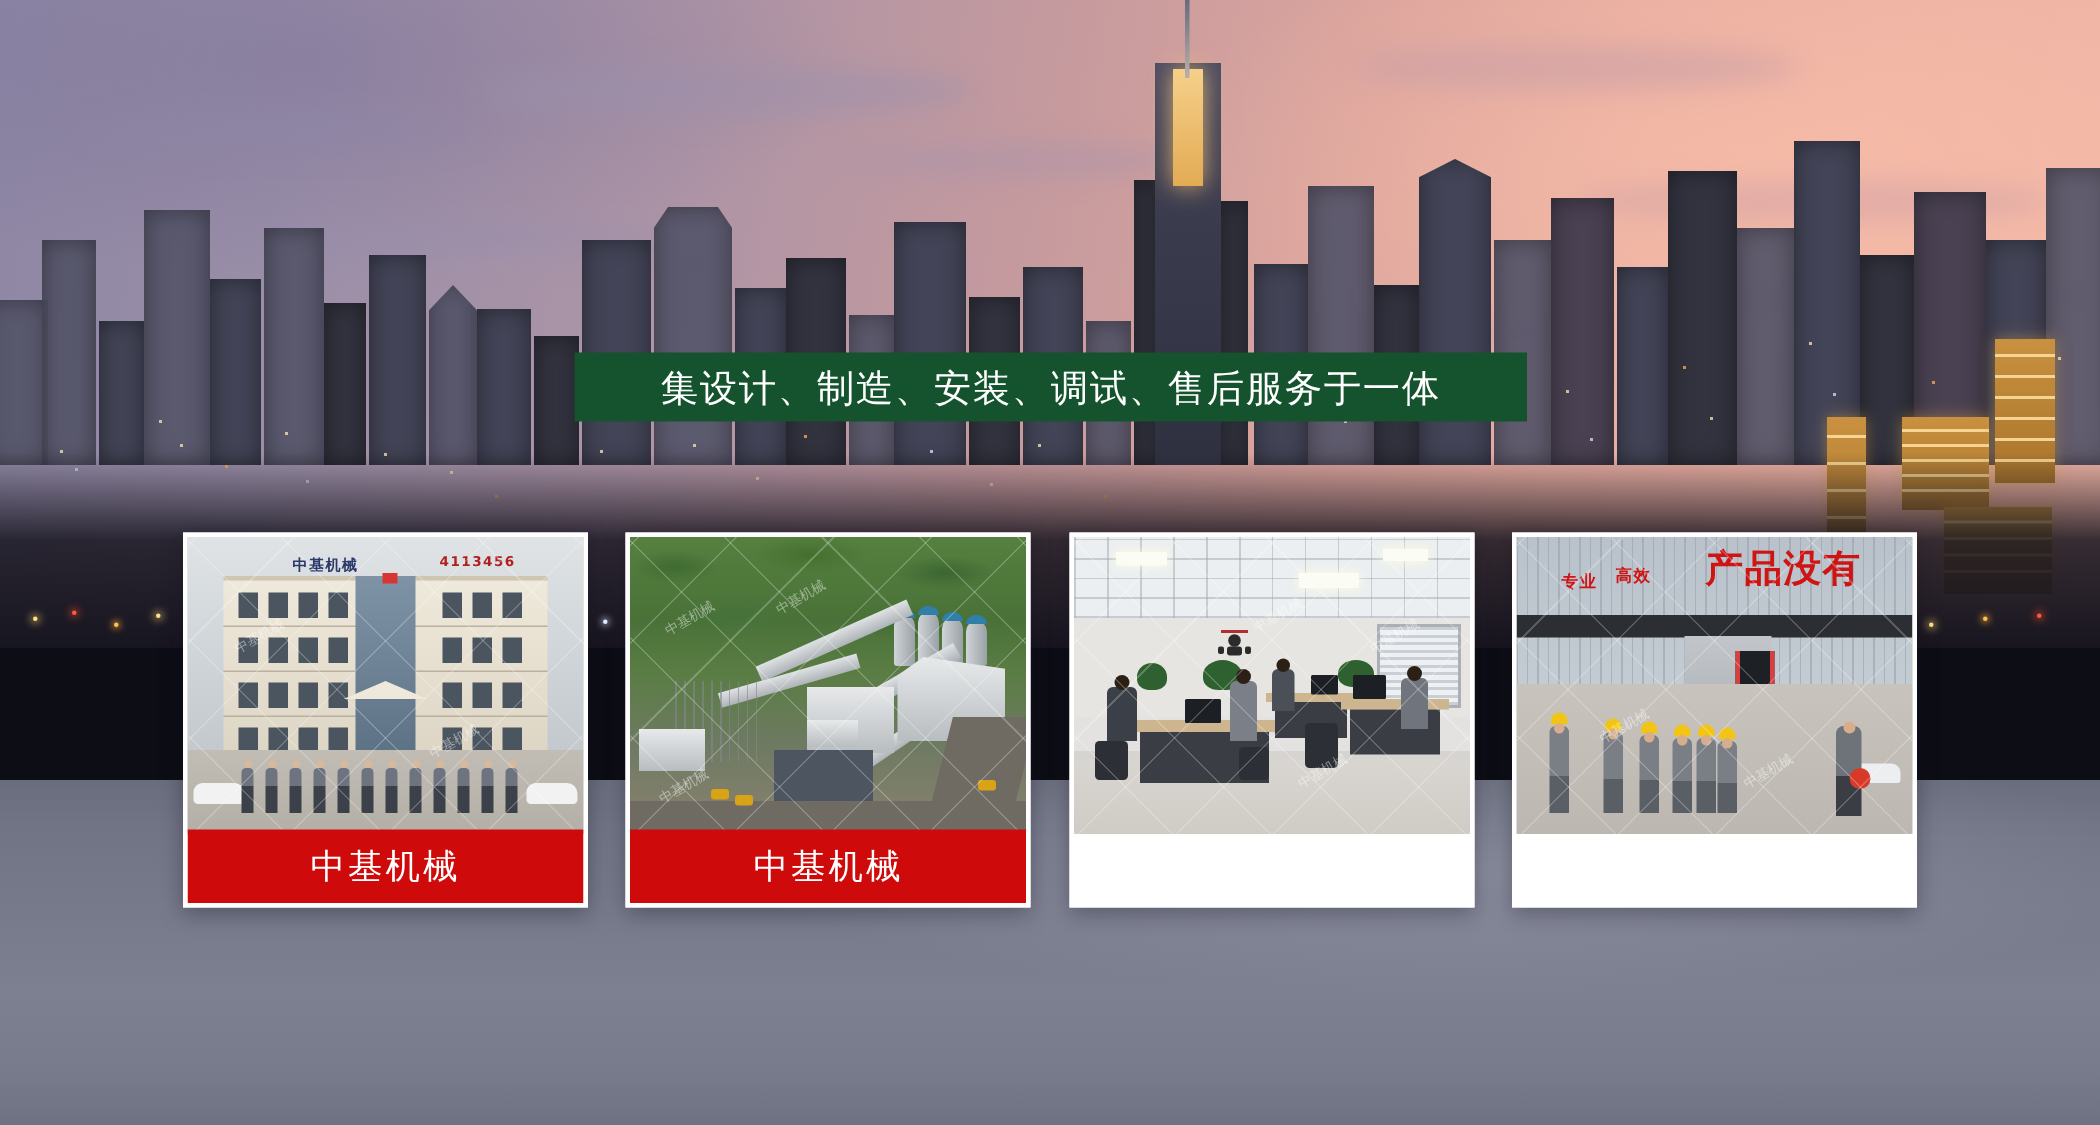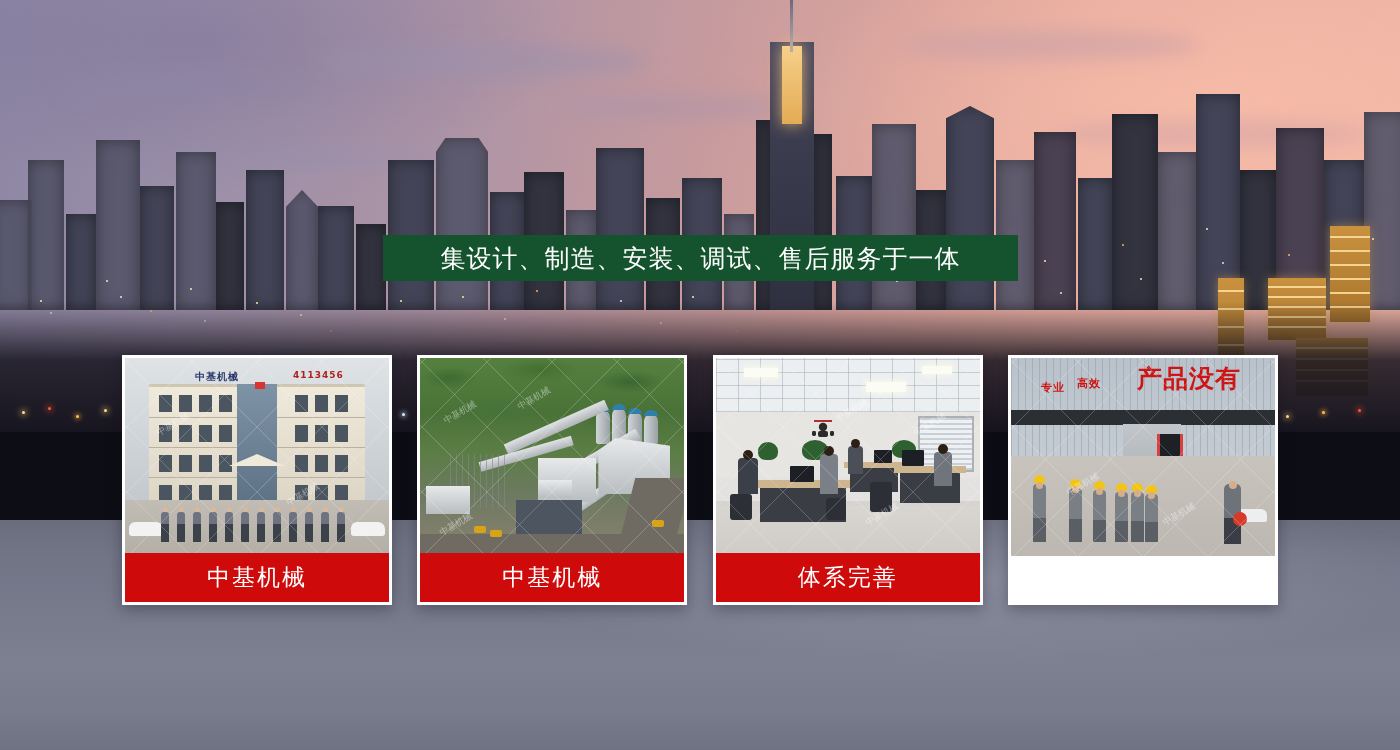--- a/index.html
+++ b/index.html
@@ -670,23 +670,20 @@
         <div class="p3-mon" style="left:186px;top:92px;  width:22px;height:16px;"></div>
         <div class="p3-person" style="left:218px;top:94px;  width:18px;height:34px; background:#6f747d;">
             <span class="p3-head" style="left:4px;top:-8px;width:10px;height:10px;"></span>
           </div>
         <div class="p3-chair" style="left:154px;top:124px; width:22px;height:30px;"></div>
         <div class="lattice"></div>
         <span class="wm" style="left:118px;top:46px;">中基机械</span>
         <span class="wm" style="left:196px;top:60px;">中基机械</span>
         <span class="wm" style="left:148px;top:150px;">中基机械</span>
       </div>
-      <div class="card-label">
-        <span>体系完善</span>
-      </div>
     </div>
 
     <div class="card">
       <div class="card-photo">
         <div class="p4-sky"></div>
         <div class="p4-fac"></div>
         <span class="p4-redtext" style="left:126px; top:4px;  font-size:25px;">产品没有</span>
         <span class="p4-redtext" style="left:30px;  top:22px; font-size:11px;">专业</span>
         <span class="p4-redtext" style="left:66px;  top:18px; font-size:11px;">高效</span>
         <div class="p4-strip"></div>

